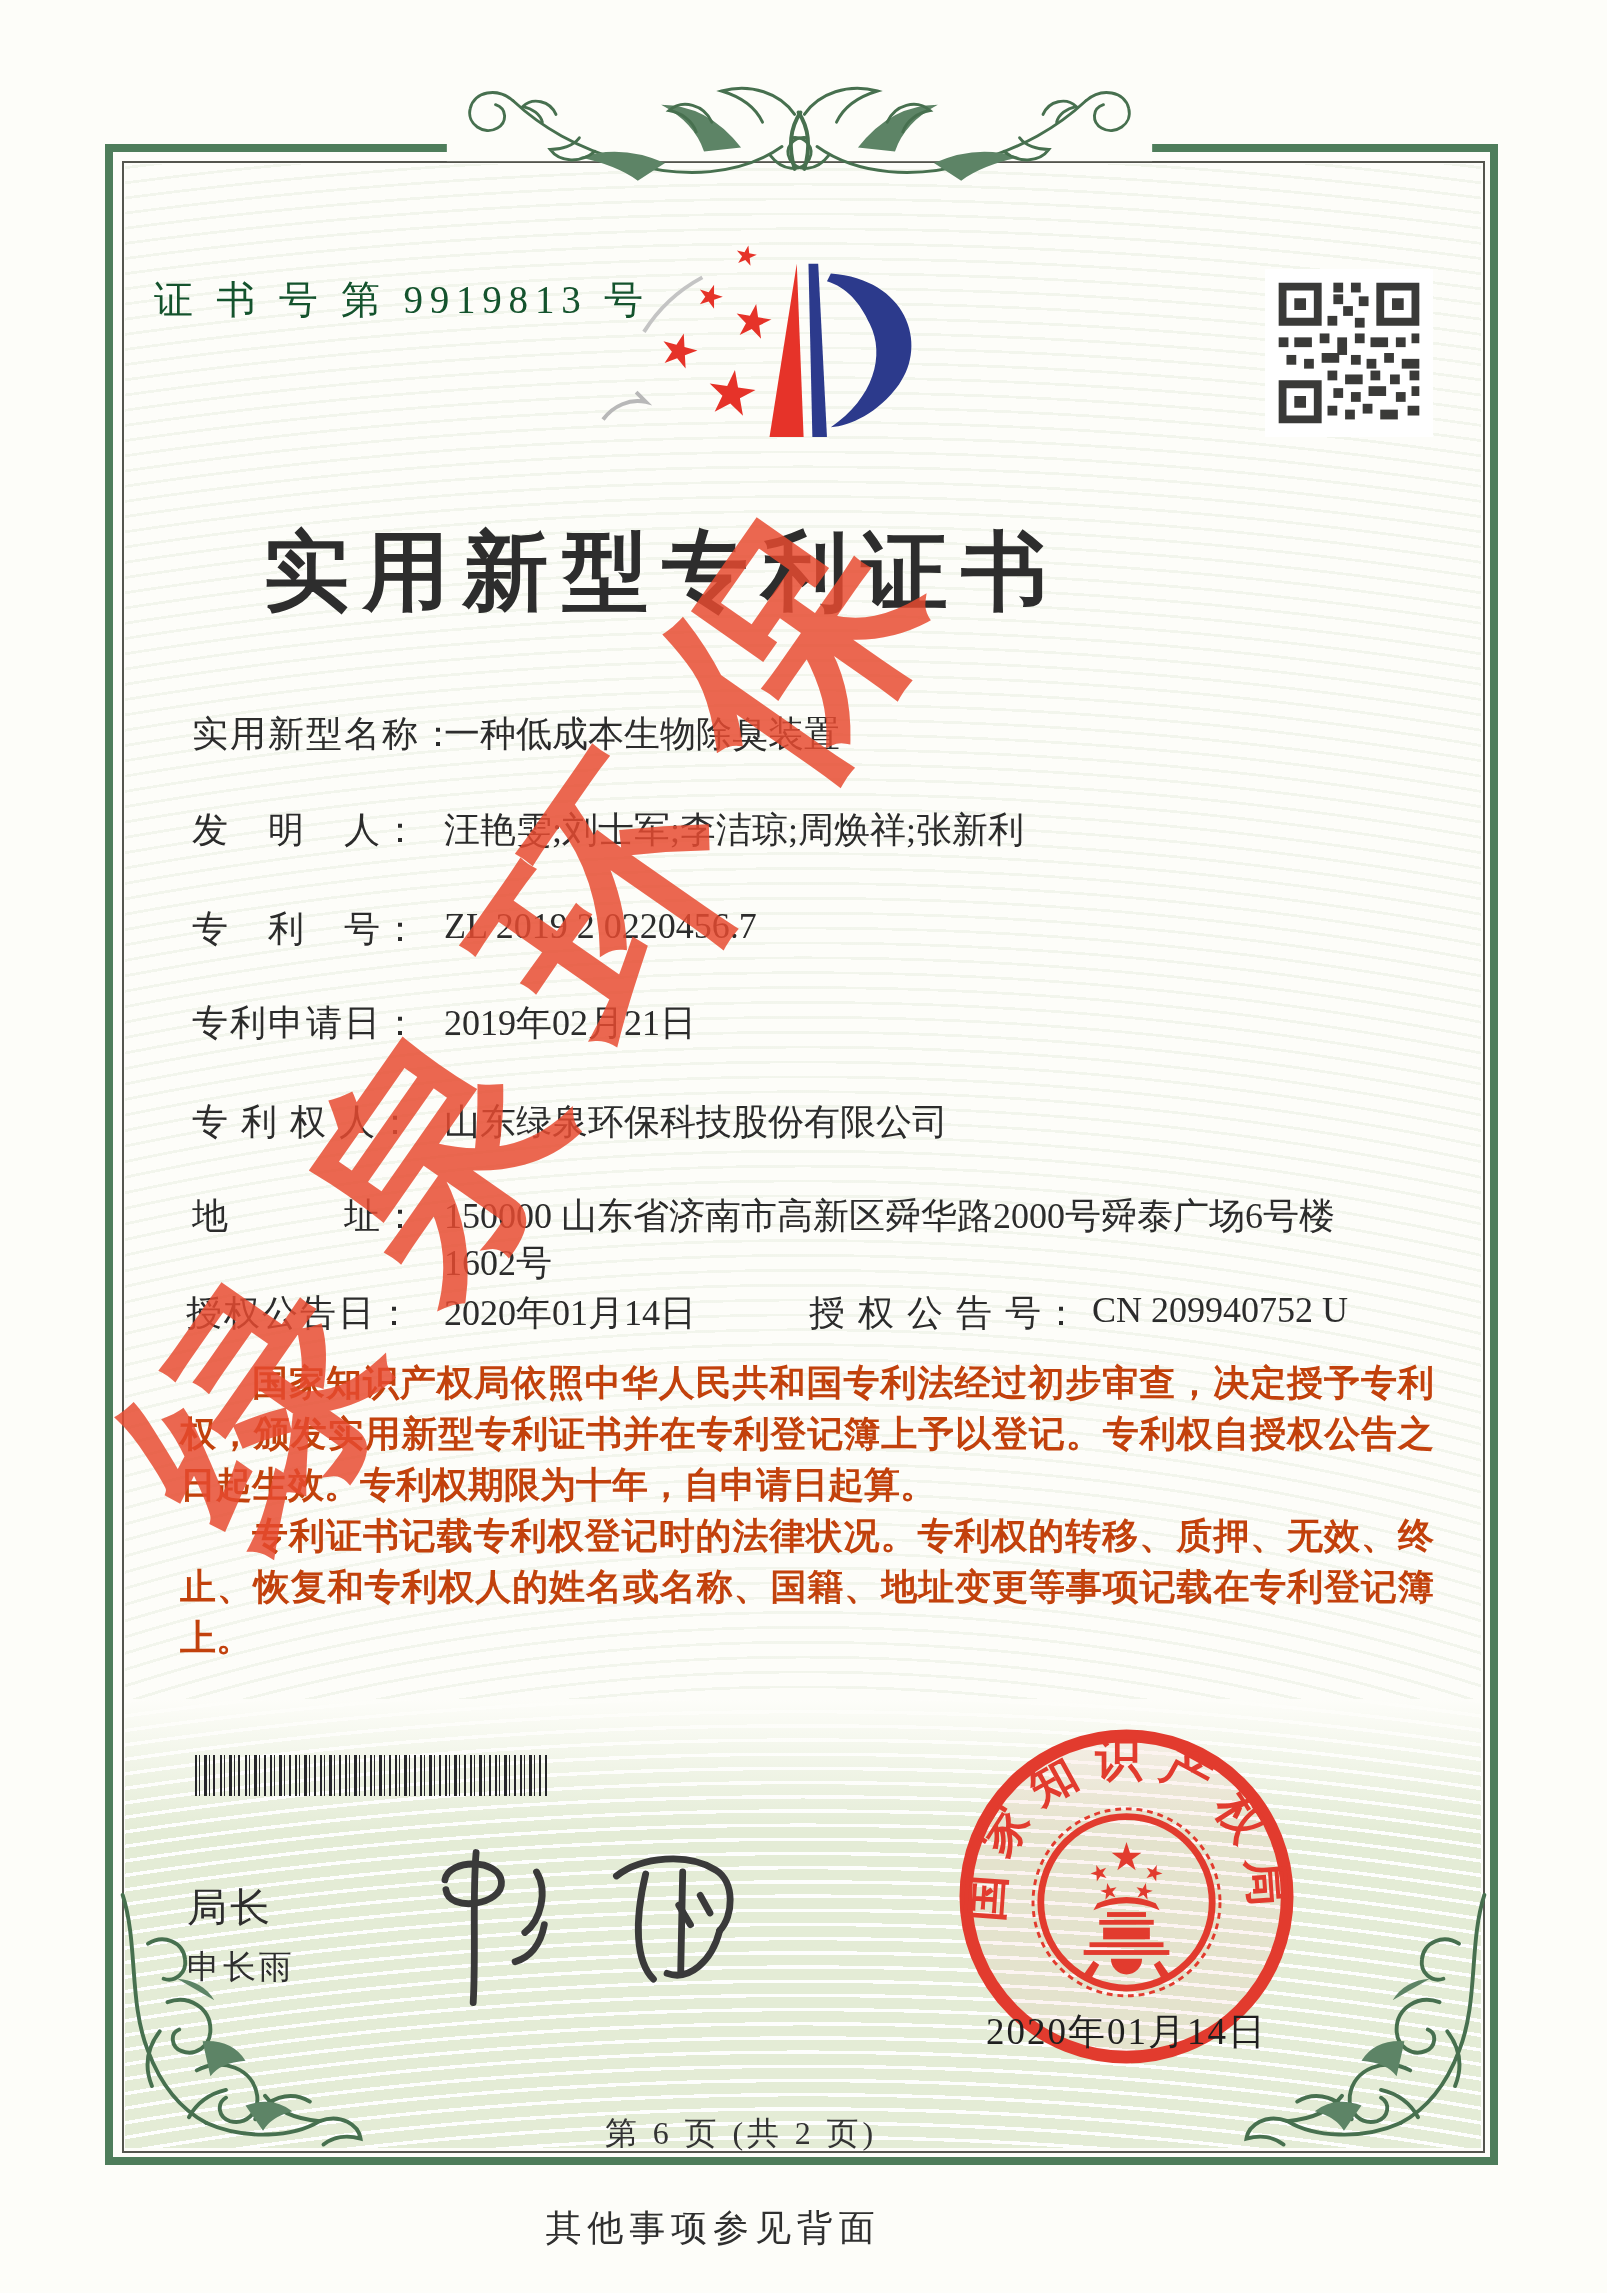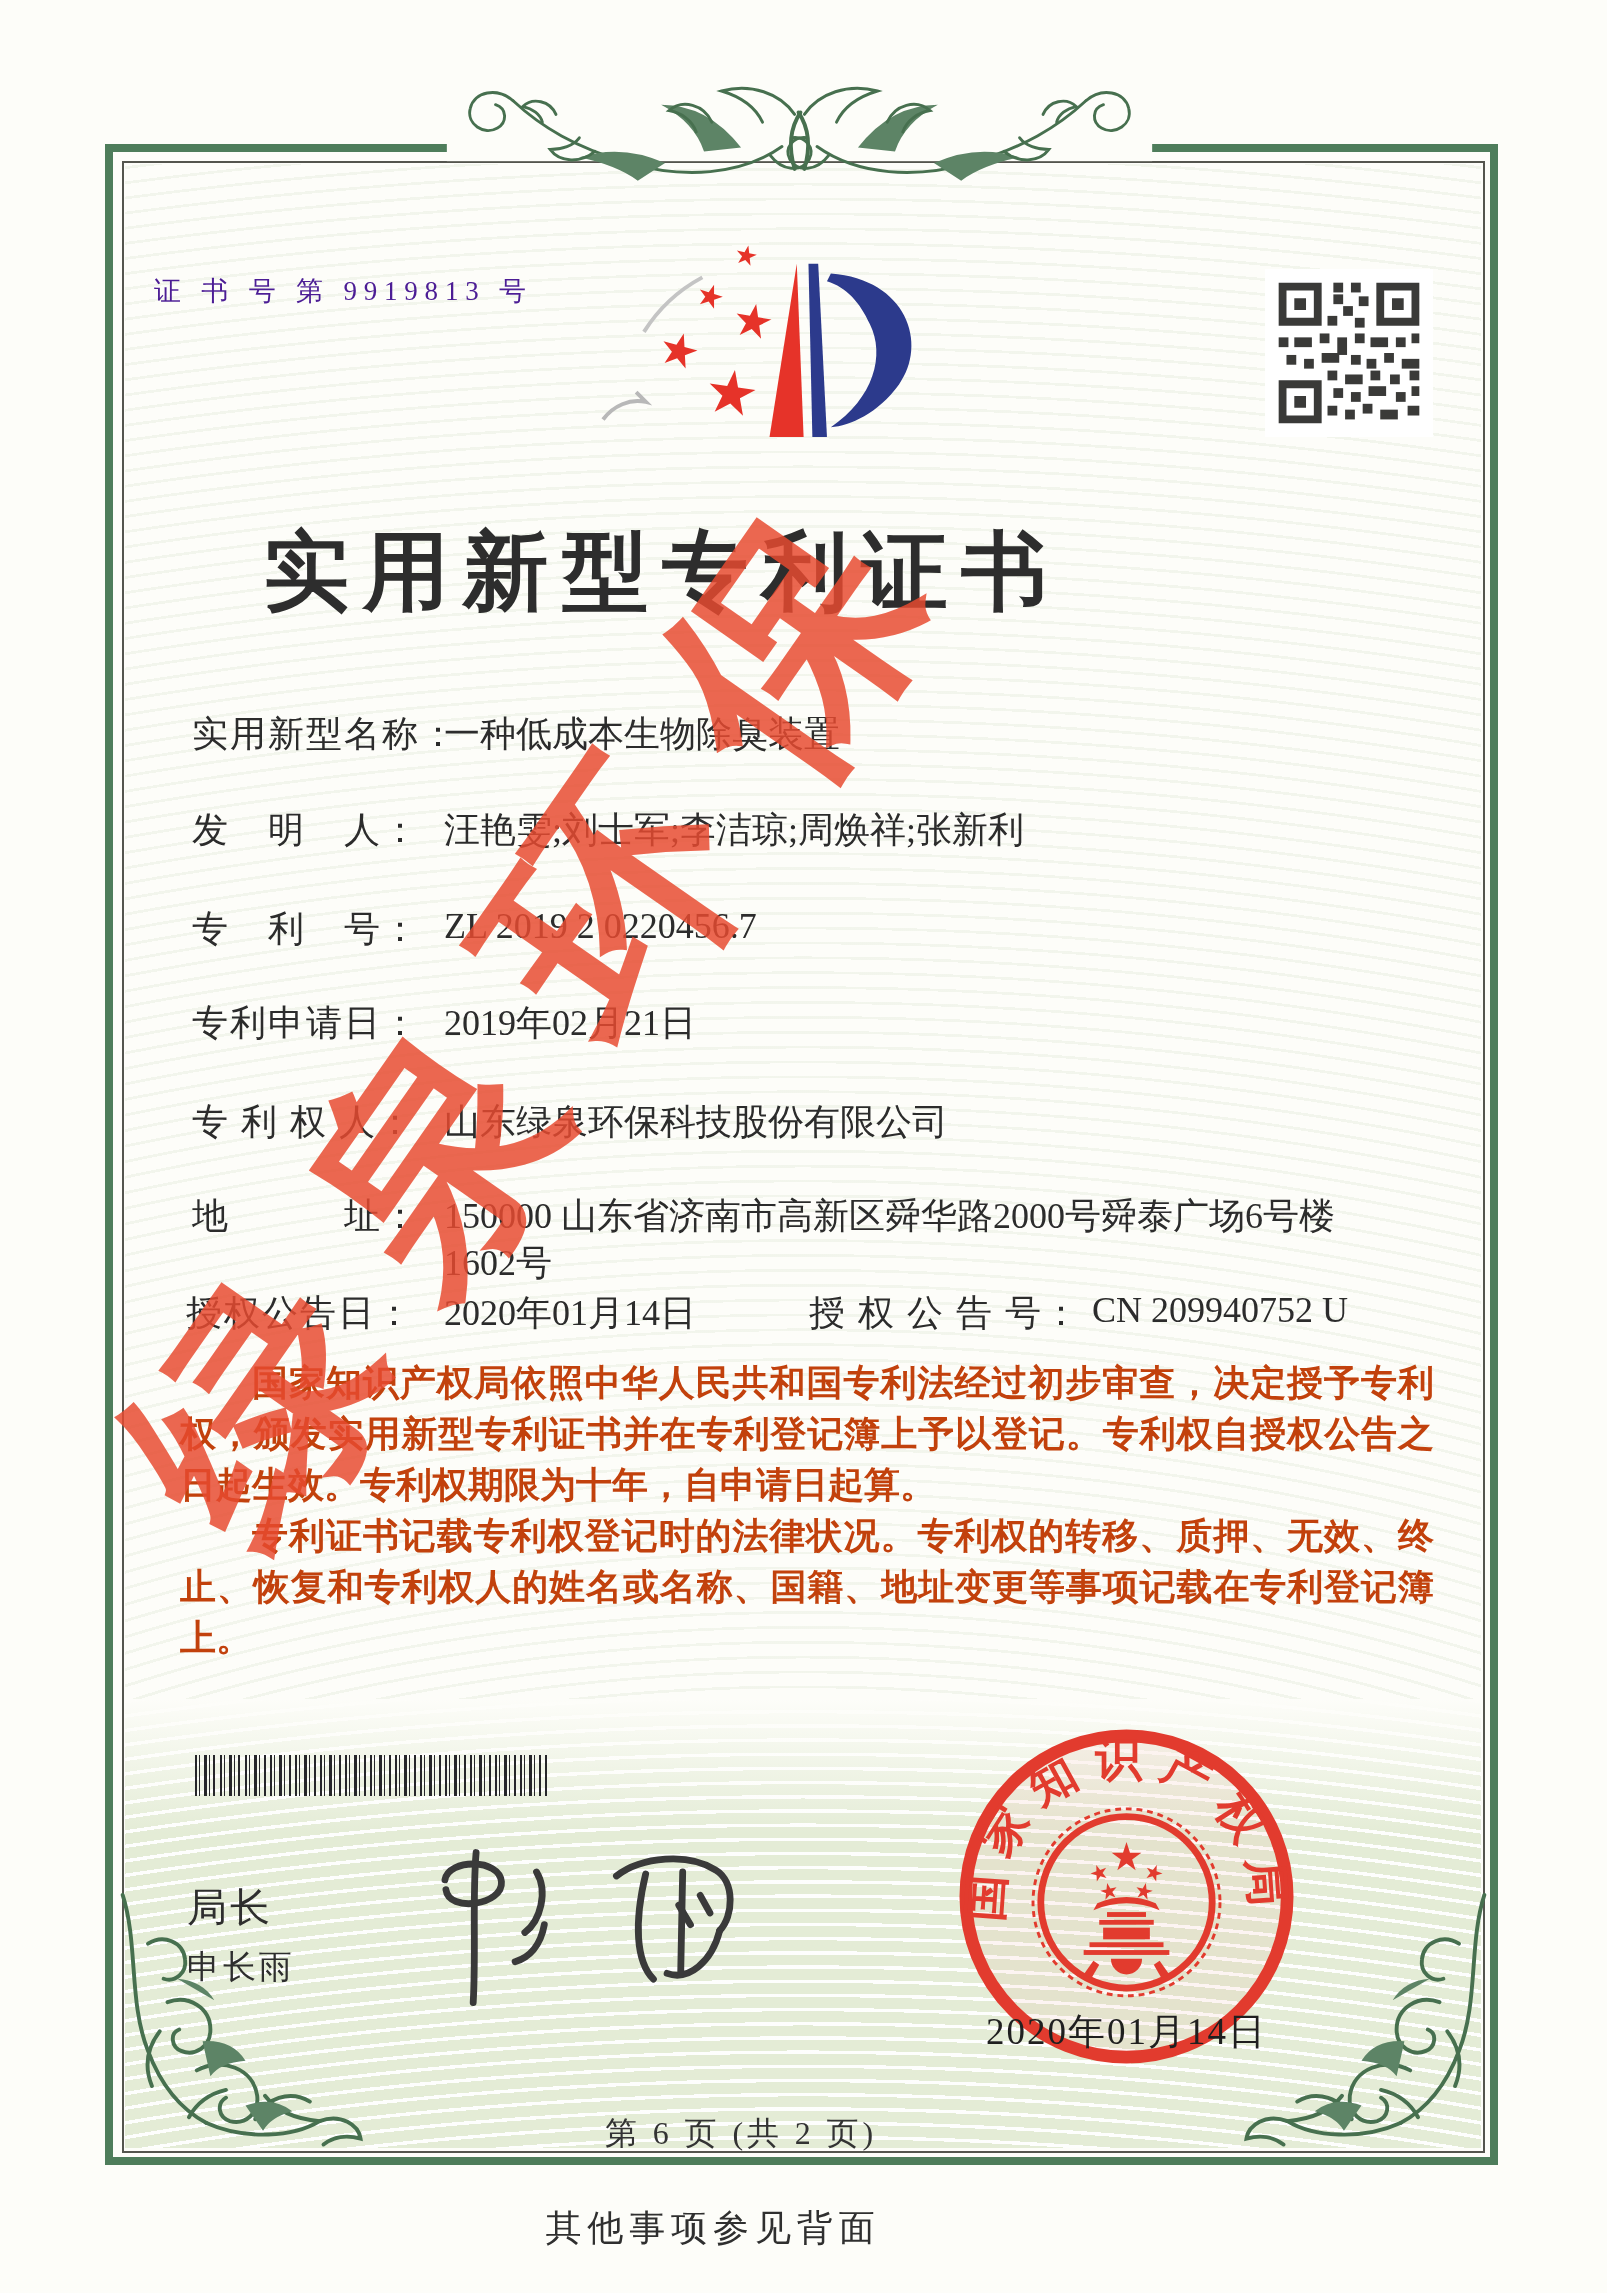--- a/index.html
+++ b/index.html
@@ -28,21 +28,21 @@
     position:absolute; left:125px; top:1699px; width:1356px; height:449px; z-index:1;
     background-color:#e4ecd6;
     background-image:
       linear-gradient(180deg, #fdfdf9 0%, rgba(253,253,249,0) 30%),
       repeating-radial-gradient(ellipse 2536px 1755px at 50% 2341px,
         rgba(255,255,255,0.95) 0 4.9px, rgba(255,255,255,0) 4.9px 20.5px);
   }
   
   .cert-no {
     position:absolute; left:154px; top:273px; z-index:3;
-    font-size:27px; letter-spacing:6.8px; color:#4c1d95; white-space:nowrap;
+    font-size:39px; letter-spacing:6.8px; color:#14532d; white-space:nowrap;
   }
   .logo { position:absolute; left:585px; top:217px; z-index:3; }
   .qr   { position:absolute; left:1265px; top:269px; z-index:3; }
   .title {
     position:absolute; left:0; width:1324px; top:514px; z-index:3;
     text-align:center; font-size:86px; font-weight:700; letter-spacing:13.7px;
     color:#2d2d2d; white-space:nowrap;
   }
   
   .lbl, .val {

